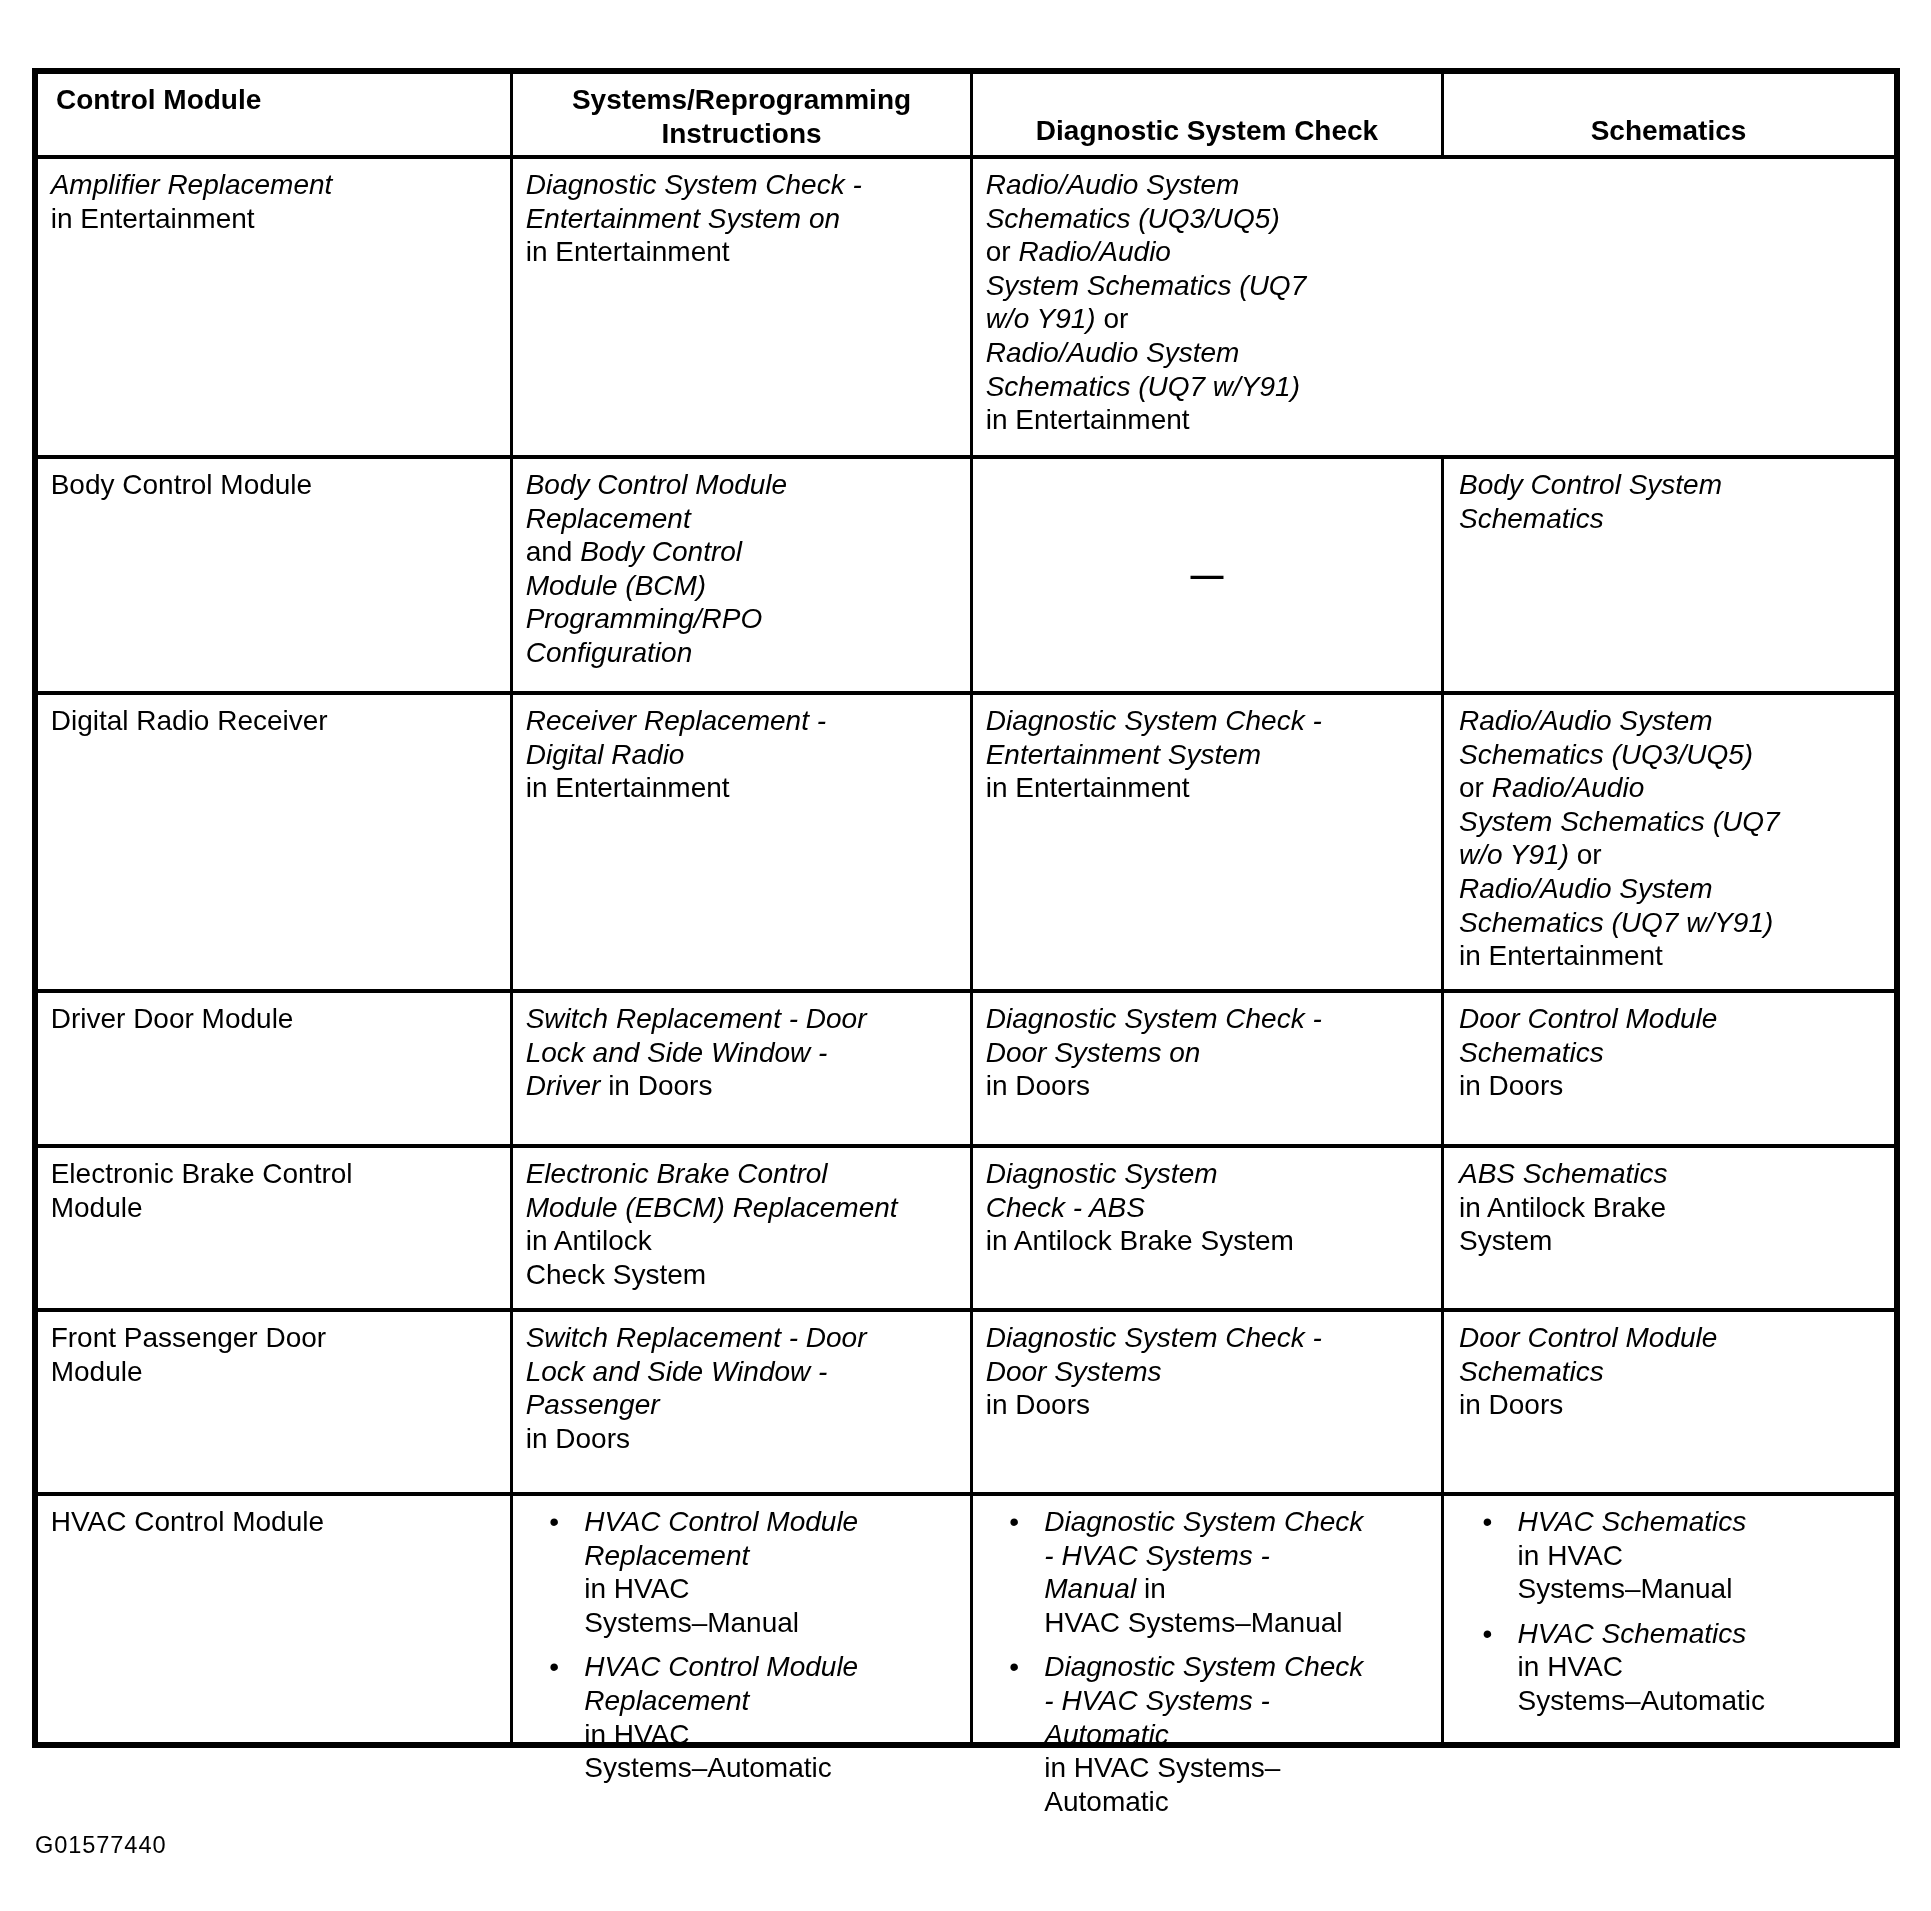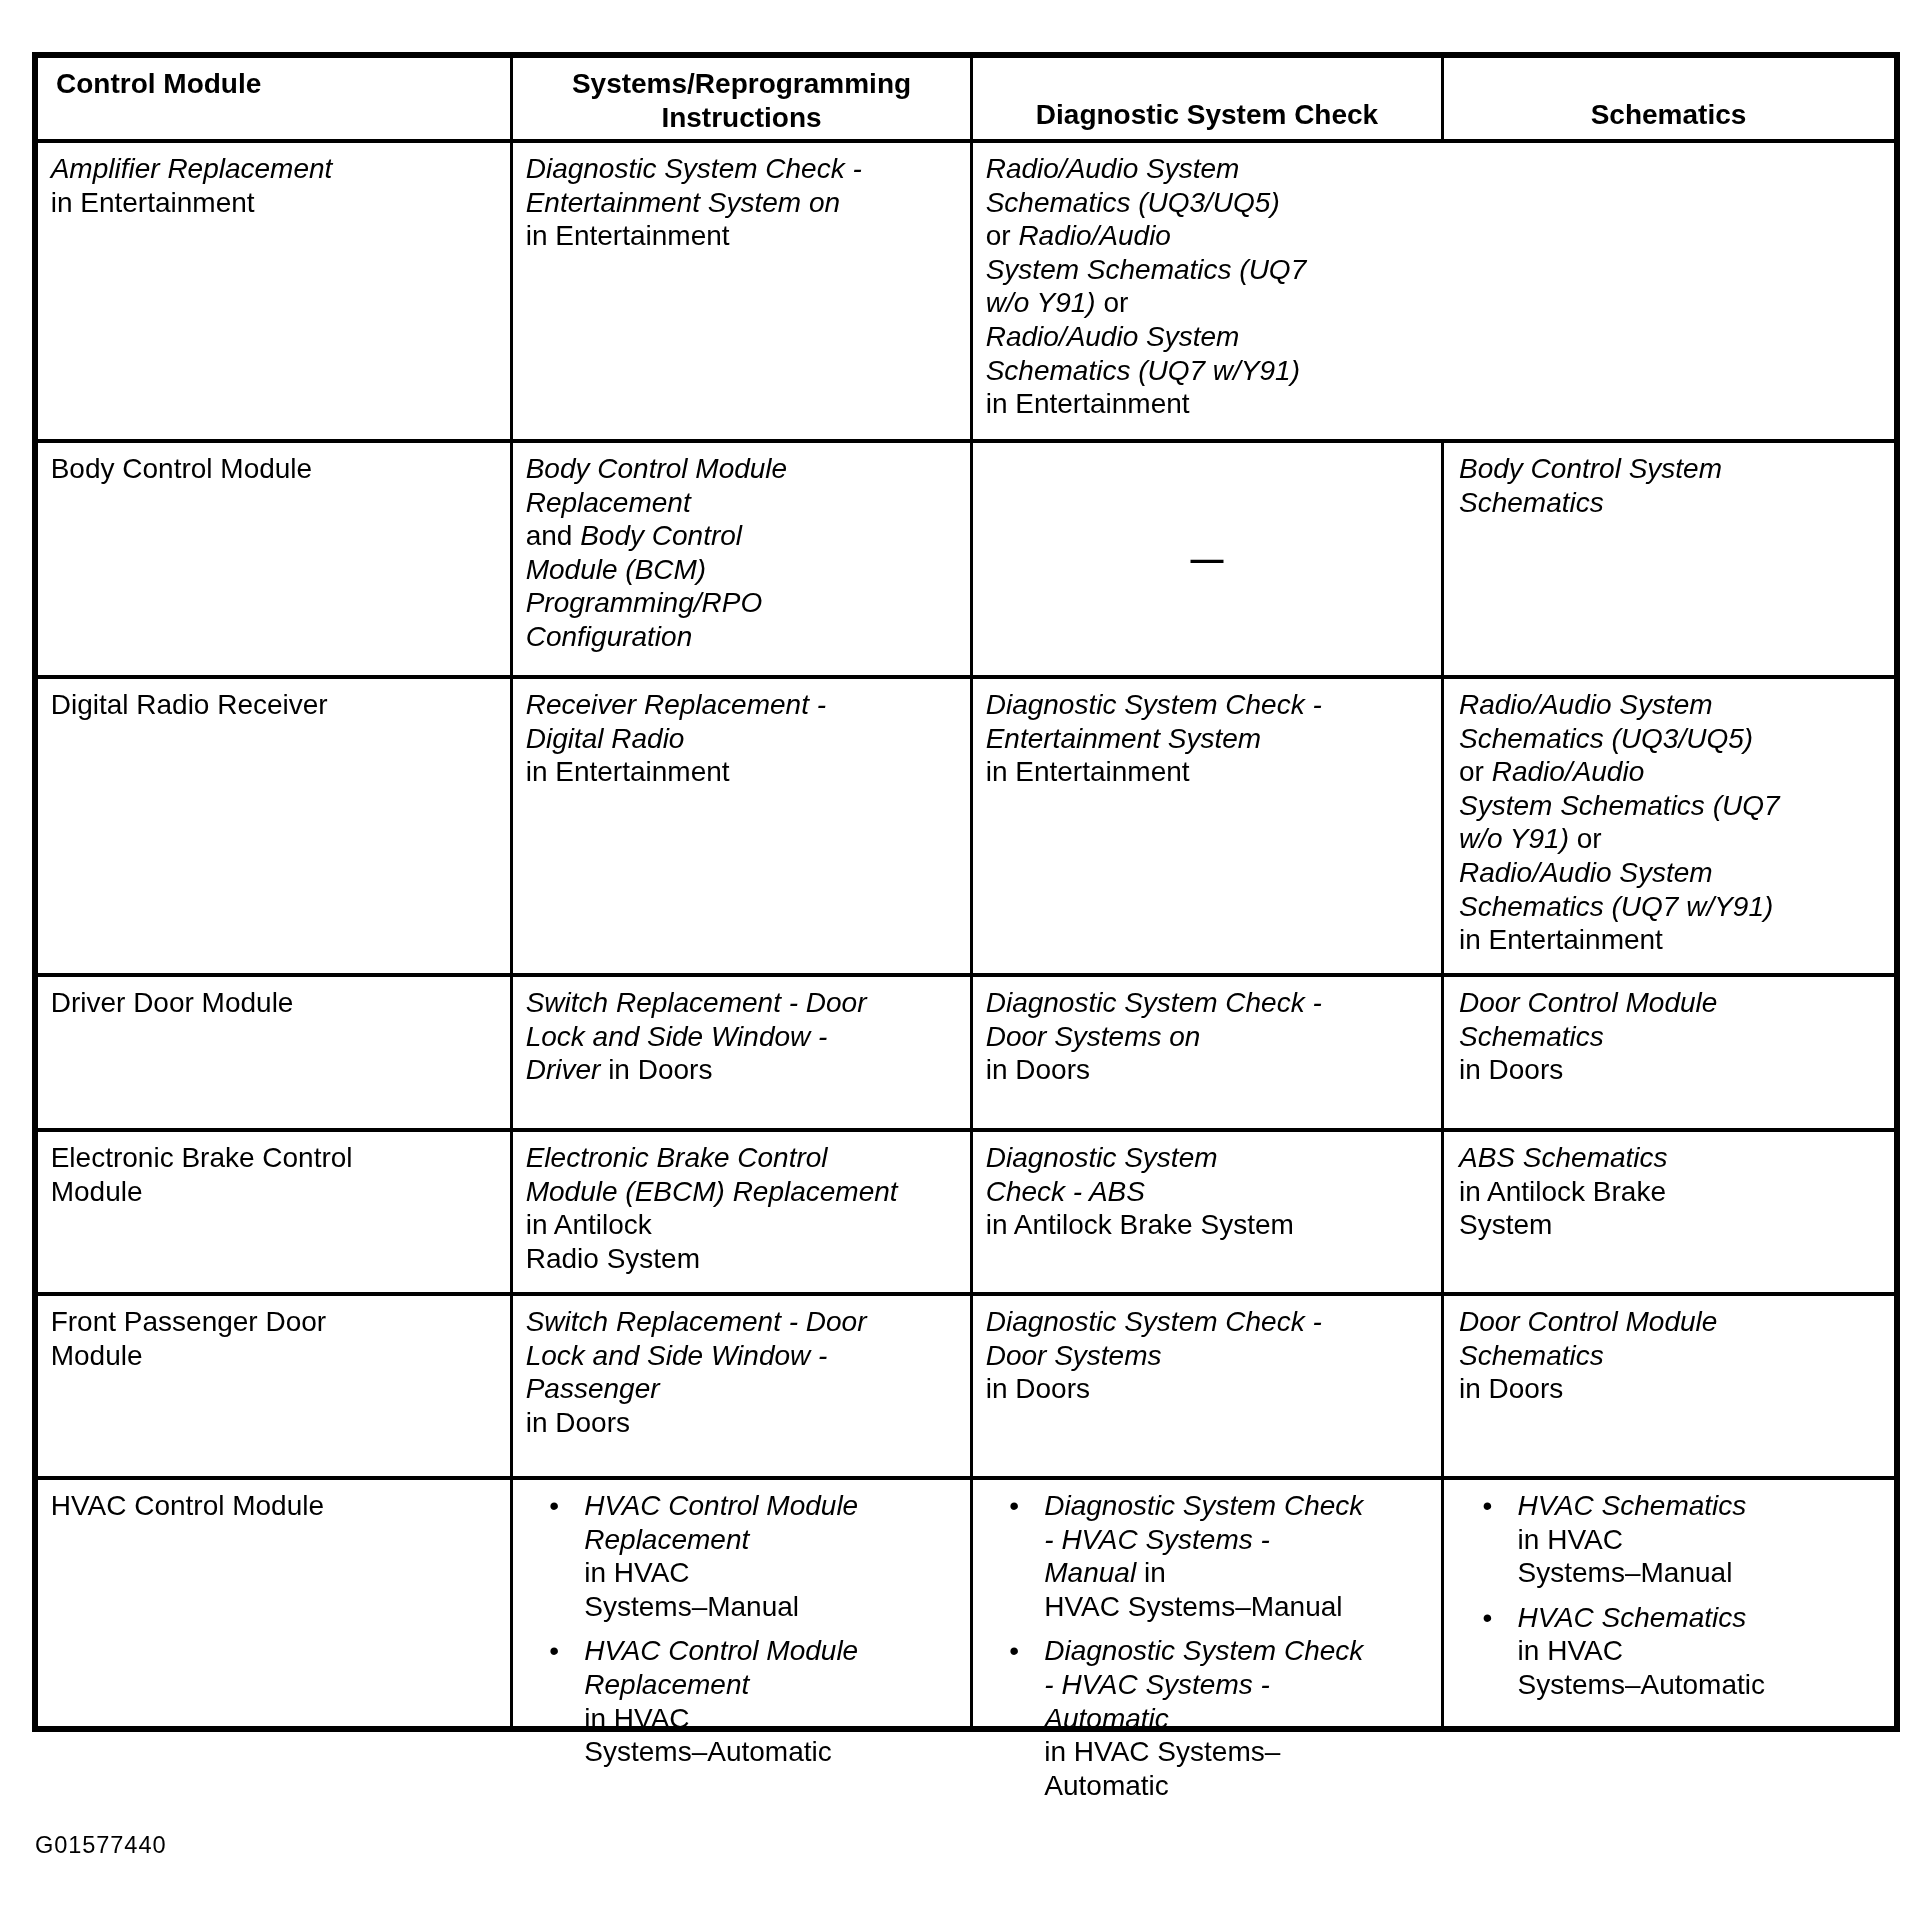--- a/index.html
+++ b/index.html
@@ -12,21 +12,21 @@
   .page {
     position: relative;
     width: 1931px;
     height: 1912px;
     background: #ffffff;
     overflow: hidden;
   }
   .stable {
     position: absolute;
     left: 32px;
-    top: 52px;
+    top: 68px;
     width: 1868px;
     border: 6.4px solid #000;
     box-sizing: border-box;
     display: flex;
     flex-direction: column;
     background: #fff;
   }
   .trow {
     display: flex;
     flex: none;
@@ -201,21 +201,21 @@
       </div>
       <div class="trow">
         <div class="cell">
           <div class="item"><span class="item-text"><span>Electronic Brake Control
 Module</span></span></div>
         </div>
         <div class="cell">
           <div class="item"><span class="item-text"><span class="it">Electronic Brake Control
 Module (EBCM) Replacement
 </span><span>in Antilock
-Radio System</span></span></div>
+Check System</span></span></div>
         </div>
         <div class="cell">
           <div class="item"><span class="item-text"><span class="it">Diagnostic System
 Check - ABS
 </span><span>in Antilock Brake System</span></span></div>
         </div>
         <div class="cell">
           <div class="item"><span class="item-text"><span class="it">ABS Schematics
 </span><span>in Antilock Brake
 System</span></span></div>

